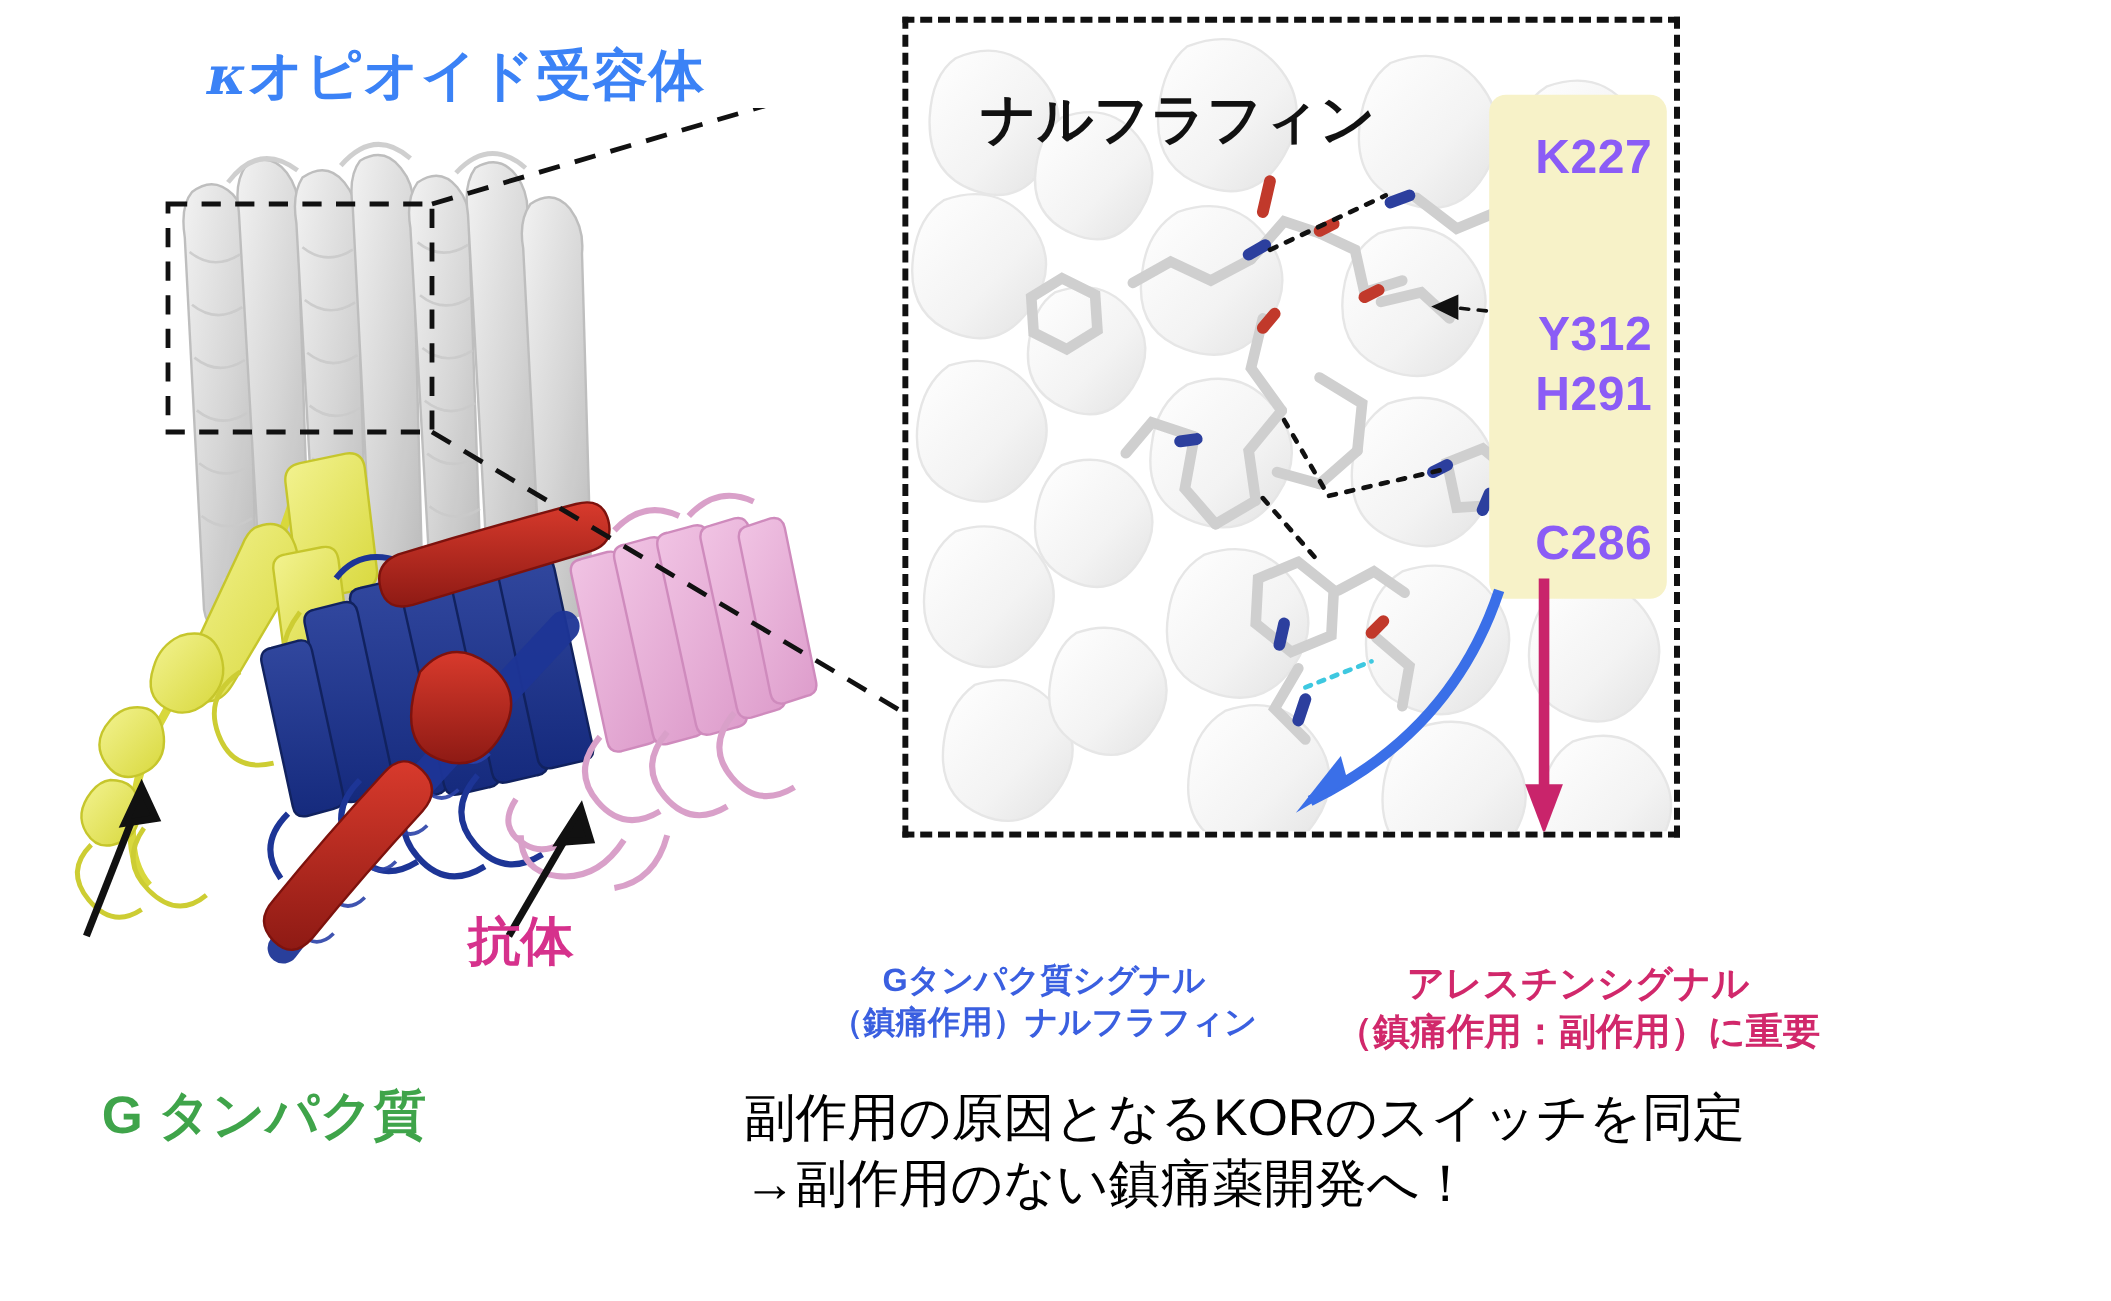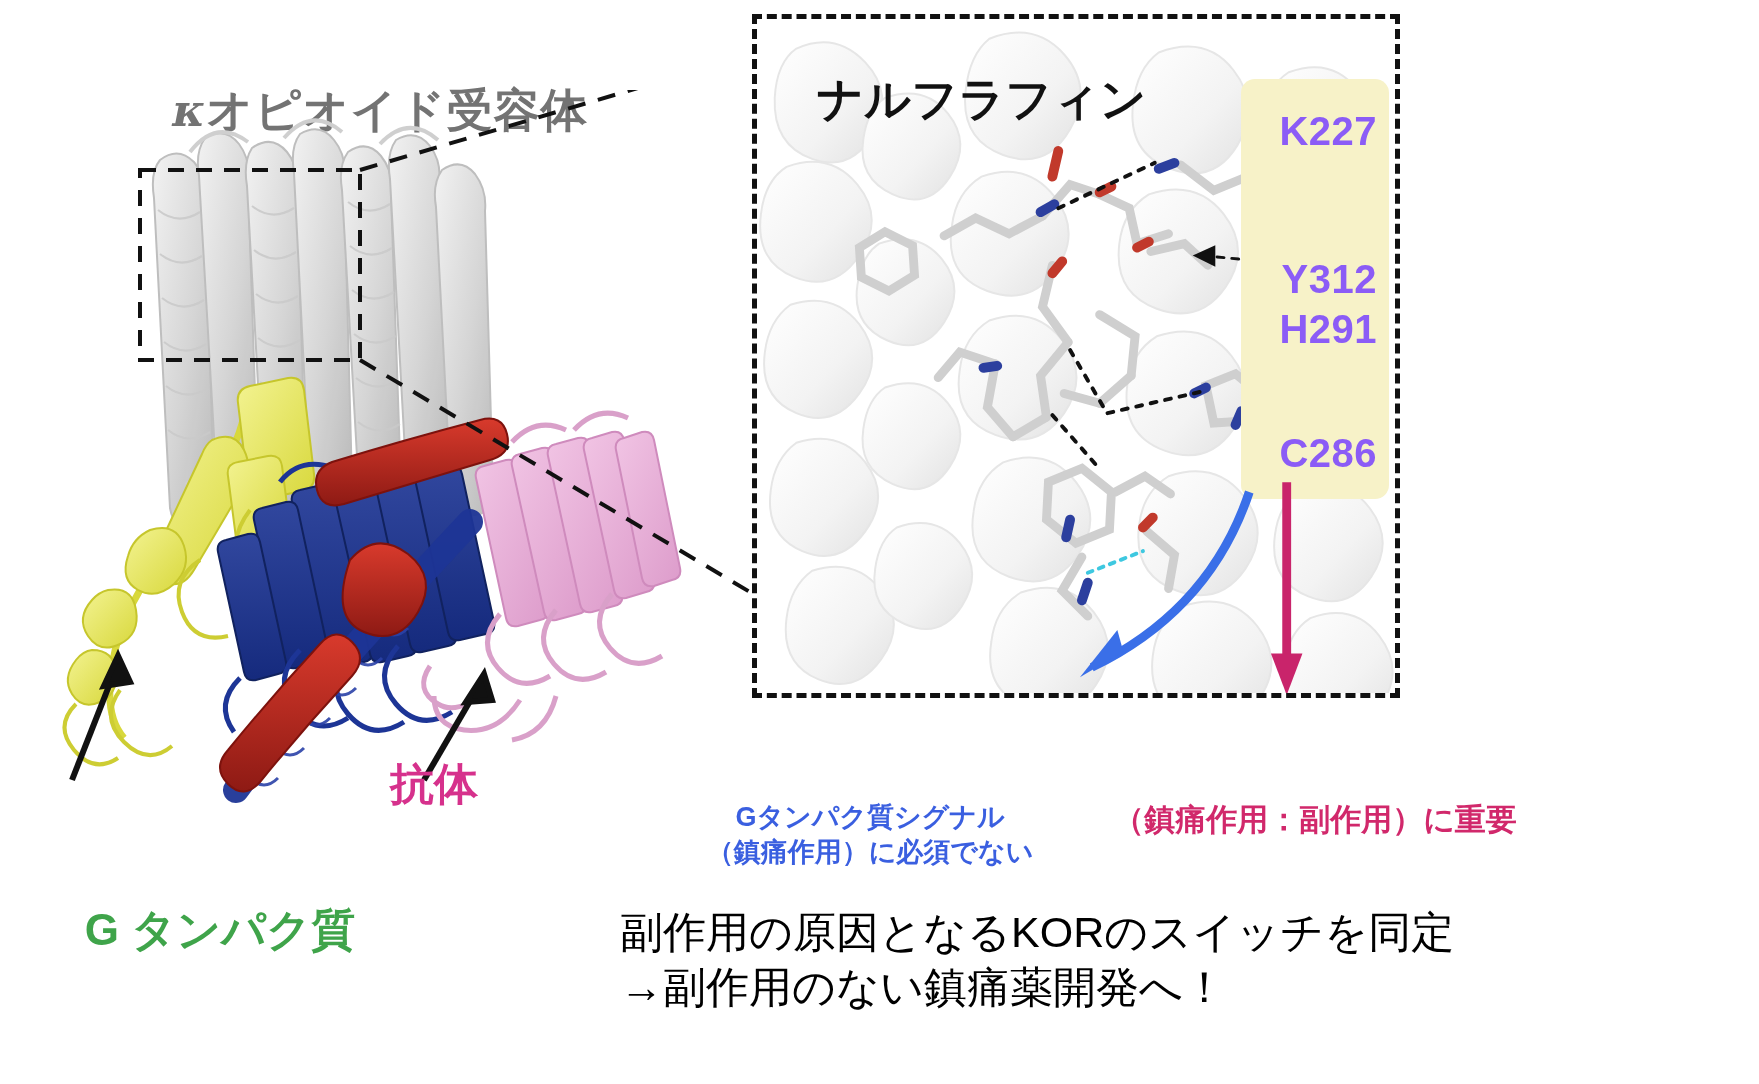--- a/index.html
+++ b/index.html
@@ -3,21 +3,21 @@
 <meta charset="utf-8">
 <style>
   html,body{margin:0;padding:0;background:#ffffff;}
   body{width:1759px;height:1084px;position:relative;overflow:hidden;
        font-family:"Liberation Sans","DejaVu Sans",sans-serif;color:#000;}
   .abs{position:absolute;}
 
   
   #left-panel{left:0;top:0;width:760px;height:1084px;}
   #receptor-title{left:120px;top:32px;width:520px;text-align:center;
-     font-size:46px;font-weight:700;letter-spacing:1px;color:#737373;margin-top:48px;}
+     font-size:46px;font-weight:700;letter-spacing:1px;color:#3b82f6;}
   #receptor-title .kappa{font-family:"DejaVu Serif",serif;font-style:italic;font-size:44px;}
 
   #structure-canvas{left:0;top:90px;width:760px;height:730px;}
 
   #trimer-label{left:60px;top:905px;width:320px;text-align:center;
      font-size:44px;font-weight:700;color:#3fa44a;line-height:1.12;}
   #antibody-label{left:390px;top:755px;width:190px;text-align:left;
      font-size:44px;font-weight:700;color:#d6318c;}
 
   
@@ -341,23 +341,24 @@
     </g>
     <g>
       <path d="M538 470 L538 650" stroke="#c9246b" stroke-width="9" fill="none"></path>
       <polygon points="538,686 522,644 554,644" fill="#c9246b"></polygon>
     </g>
   </svg>
 </div>
 
 <div class="abs" id="caption-g">
   <div>Gタンパク質シグナル</div>
-  <div>（鎮痛作用）に必須でない</div>
+  <div>（鎮痛作用）ナルフラフィン</div>
 </div>
 
 <div class="abs" id="caption-arr">
+  <div>アレスチンシグナル</div>
   <div>（鎮痛作用：副作用）に重要</div>
 </div>
 
 <div class="abs" id="bottom-caption">
   <div>副作用の原因となるKORのスイッチを同定</div>
   <div>→副作用のない鎮痛薬開発へ！</div>
 </div>
 
 </body></html>

